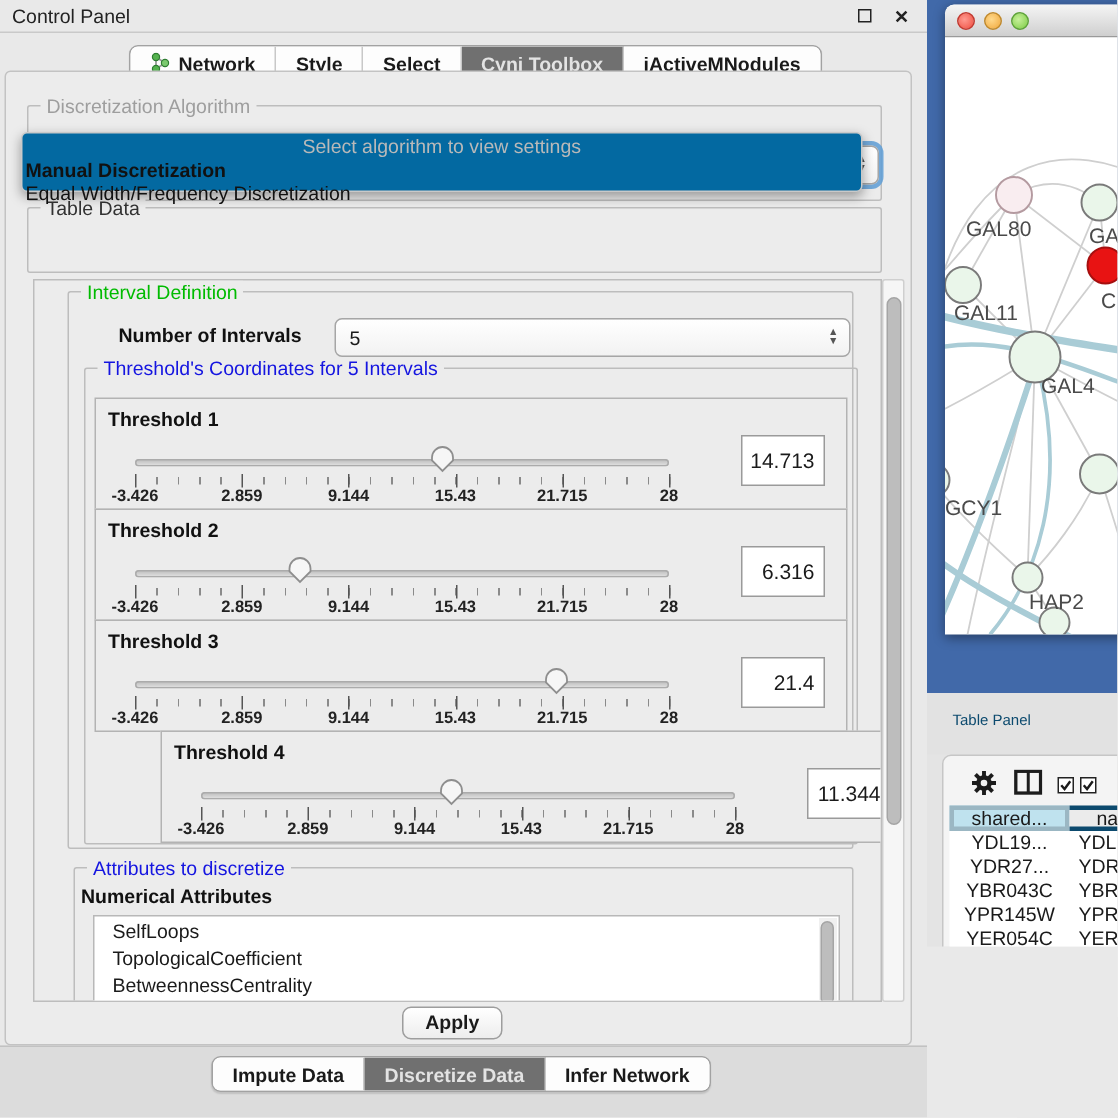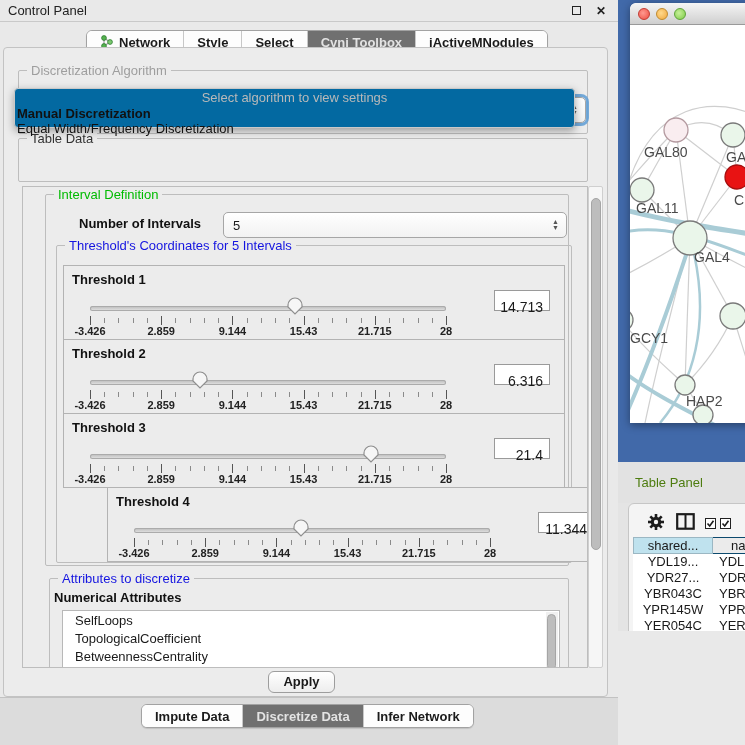--- a/index.html
+++ b/index.html
@@ -50,21 +50,21 @@
 
   
   .thr-box { position:absolute; left:40px; width:502px; height:75px; border:1px solid #b3b3b3; background:#ececec; }
   .thr-track { position:absolute; left:26px; top:40px; width:356px; height:5px; border-radius:3px; background:linear-gradient(#b9b9b9,#e6e6e6); box-shadow:inset 0 0 0 1px #ababab; }
   .thr-thumb { position:absolute; top:30px; width:20px; height:20px; transform:translateX(-50%); }
   .minor-ticks { position:absolute; left:26px; top:52px; width:357px; height:5px;
      background-image:repeating-linear-gradient(to right,#8a8a8a 0,#8a8a8a 1px,transparent 1px,transparent 14.24px); }
   .major-tick { position:absolute; top:50px; width:1px; height:9px; background:#555; }
   .tick-labels { position:absolute; left:26px; top:59px; width:356px; height:13px; }
   .tick-label { position:absolute; transform:translateX(-50%); font-size:11px; font-weight:bold; color:#222; white-space:nowrap; }
-  .thr-value { position:absolute; left:430px; top:24px; width:56px; height:21px; background:#fff; border:1px solid #9a9a9a; font-size:14px; text-align:right; padding:8px 6px 0 0; }
+  .thr-value { position:absolute; left:430px; top:24px; width:56px; height:34px; background:#fff; border:1px solid #9a9a9a; font-size:14px; text-align:right; padding:8px 6px 0 0; }
 
   
   #attr-list { position:absolute; left:12px; top:31px; width:498px; height:80px; background:#fff; border:1px solid #b8b8b8; overflow:hidden; }
   .attr-item { font-size:13px; padding:2px 0 1px 12px; white-space:nowrap; }
   #attr-vsb { position:absolute; right:1px; top:1px; width:12px; height:78px; background:#f0f0f0; }
   #attr-vsb-thumb { position:absolute; left:1px; top:2px; width:9px; height:56px; background:#bdbdbd; border:1px solid #a5a5a5; border-radius:5px; }
 
   #apply-btn { left:268px; top:671px; width:67px; height:22px; background:linear-gradient(#ffffff,#ededed); border:1px solid #9d9d9d; border-radius:6px; font-size:13px; font-weight:bold; text-align:center; line-height:20px; }
 
   #bottom-strip { left:0; top:697px; width:618px; height:48px; background:#dcdcdc; border-top:1px solid #c2c2c2; }
@@ -74,31 +74,31 @@
   #desktop { left:0; top:0; width:127px; height:462px; background:#4169a9; }
   #net-window { left:12px; top:3px; width:140px; height:420px; background:#fff; border-radius:6px 6px 0 0; box-shadow:0 2px 8px rgba(0,0,0,.4); overflow:hidden; }
   #net-titlebar { left:0; top:0; width:100%; height:22px; background:linear-gradient(#f5f5f5,#cfcfcf); border-bottom:1px solid #9a9a9a; border-radius:6px 6px 0 0; }
   .light { position:absolute; top:5px; width:12px; height:12px; border-radius:50%; }
   #light-red { left:8px; background:radial-gradient(circle at 4px 4px,#ff9a90,#ee4d40); border:1px solid #c23b32; }
   #light-yellow { left:26px; background:radial-gradient(circle at 4px 4px,#ffd98c,#f0a73c); border:1px solid #c08a2e; }
   #light-green { left:44px; background:radial-gradient(circle at 4px 4px,#c7f09a,#7ccb44); border:1px solid #5fa33a; }
   #net-canvas { left:0; top:22px; width:140px; height:398px; }
 
   #table-panel-strip { left:0; top:462px; width:127px; height:41px; background:#e2e2e2; }
-  #table-panel-title { left:17px; top:13px; font-size:13px; color:#4d7c0f; }
+  #table-panel-title { left:17px; top:13px; font-size:10px; color:#0c4a6e; }
   #table-container { left:10px; top:503px; width:150px; height:205px; background:#f4f4f4; border:1px solid #c6c6c6; border-radius:6px; }
 
   .tbl-toolbar-icon { position:absolute; }
   #cb-group { left:76px; top:14px; display:flex; gap:4px; }
   .mini-cb { width:11px; height:11px; border:1.5px solid #222; position:relative; background:#fff; }
   .mini-cb svg { position:absolute; left:0px; top:0px; }
 
   #tbl { left:4px; top:33px; width:160px; }
   .tbl-header { display:flex; height:17px; font-size:13px; }
-  .th { border:1px solid #0c4a6e; display:flex; align-items:center; }
+  .th { border:3px solid #0c4a6e; display:flex; align-items:center; }
   #th-0 { width:80px; background:#bfe2ee; border-color:#9bb7c3; justify-content:center; }
   #th-1 { width:78px; background:#ebebeb; border-left:none; padding-left:18px; }
   .tbl-row { display:flex; height:16px; font-size:13px; background:#fff; }
   .td { overflow:hidden; white-space:nowrap; }
   .td-0 { width:80px; text-align:center; }
   .td-1 { width:78px; padding-left:6px; }
   #hsb { left:2px; top:186px; width:145px; height:9px; background:#e6e6e6; border-radius:4px; }
   #hsb-thumb { position:absolute; left:2px; top:1px; width:106px; height:7px; background:#b8c4cc; border:1px solid #9fadb6; border-radius:4px; }
 </style>
 </head>

